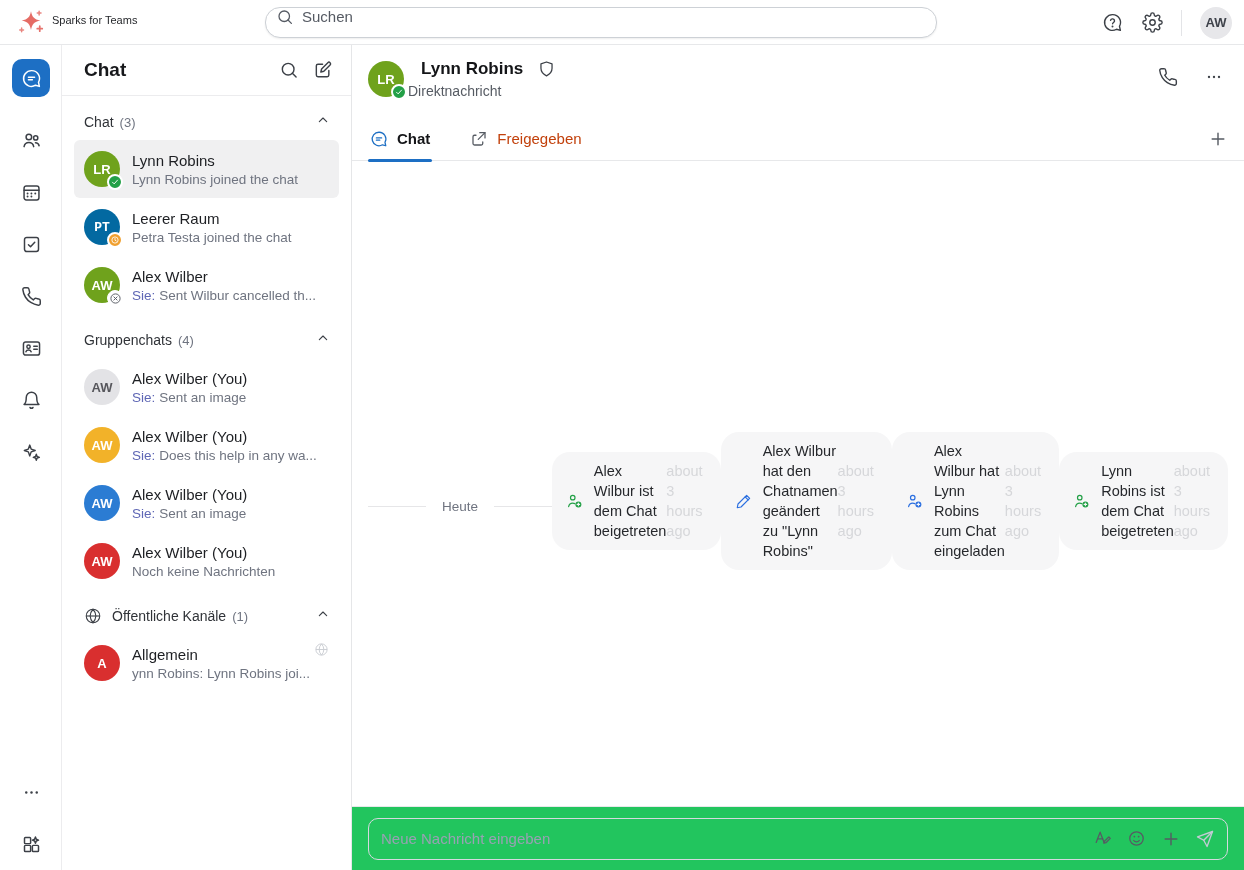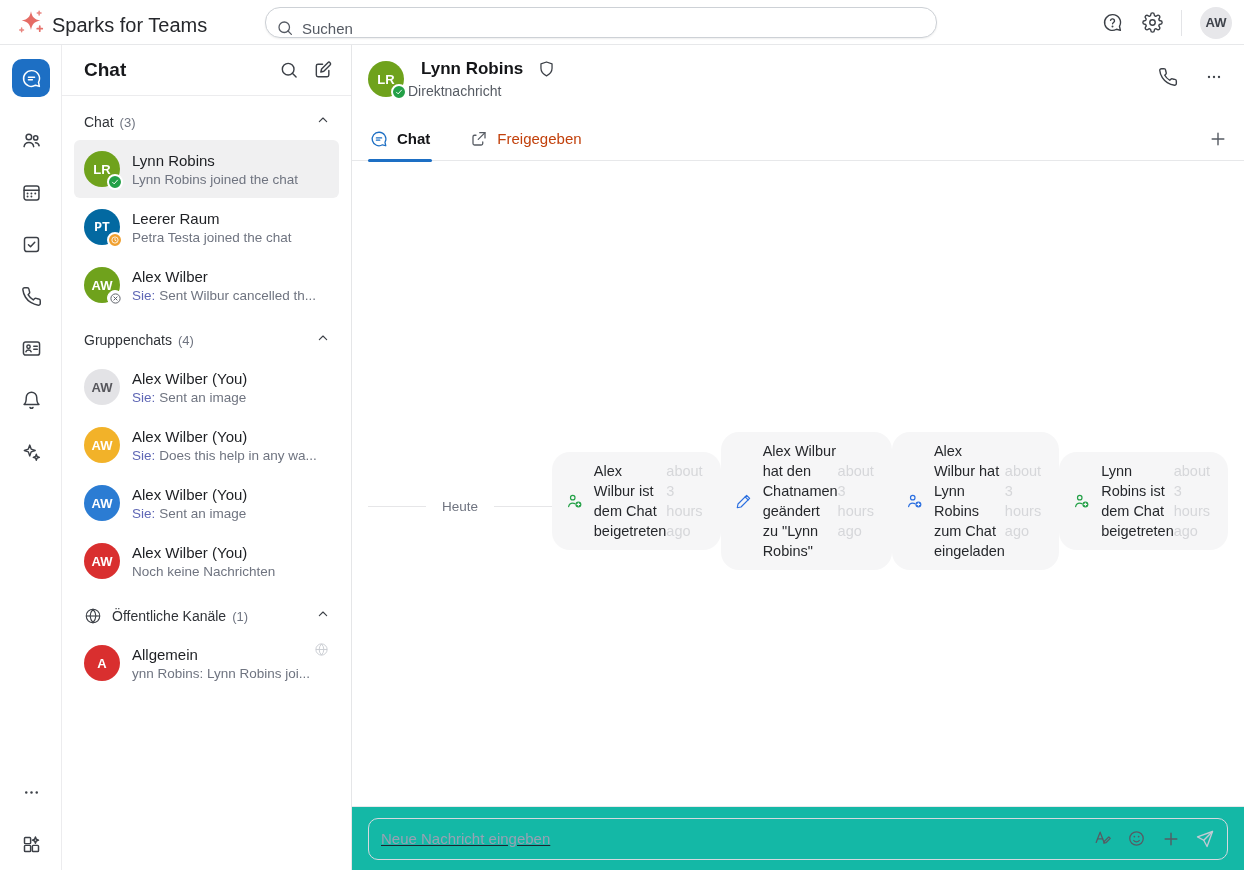--- a/index.html
+++ b/index.html
@@ -3,24 +3,24 @@
 <meta charset="utf-8">
 <style>
   * { margin:0; padding:0; box-sizing:border-box; }
   html,body { width:1244px; height:870px; overflow:hidden; background:#fff;
     font-family:"Liberation Sans", sans-serif; color:#1f2430; }
 
   
   .topbar { position:absolute; left:0; top:0; width:1244px; height:45px;
     background:#fff; border-bottom:1px solid #e7e8ea; z-index:5; }
   .logo { position:absolute; left:16px; top:8px; width:30px; height:30px; }
-  .app-title { position:absolute; left:52px; top:14px; font-size:20px; color:#26282c; }
+  .app-title { position:absolute; left:52px; top:14px; font-size:11px; color:#26282c; }
   .search-box { position:absolute; left:265px; top:7px; width:672px; height:31px;
     border:1px solid #cdd1d6; border-radius:15px; background:#fff;
-    box-shadow:0 1px 2px rgba(0,0,0,.07); display:flex; align-items:flex-end; padding:0 10px; }
+    box-shadow:0 1px 2px rgba(0,0,0,.07); display:flex; align-items:flex-start; padding:0 10px; }
   .search-box svg { flex:none; }
   .search-box input { border:none; outline:none; flex:1; margin-left:8px;
     font-size:15px; color:#26282c; font-family:inherit; background:transparent; }
   .search-box input::placeholder { color:#555a63; }
   .topbar-right { position:absolute; right:12px; top:0; height:45px;
     display:flex; align-items:center; gap:18px; }
   .tb-icon { width:22px; height:22px; color:#3c4047; cursor:pointer;
     display:flex; align-items:center; justify-content:center; }
   .tb-divider { width:1px; height:26px; background:#e3e4e7; }
   .avatar-sm { width:32px; height:32px; border-radius:50%; background:#e7e7ea;
@@ -97,21 +97,21 @@
   .date-label { padding:0 16px; font-size:13.5px; color:#6f7480; }
   .pill { max-width:470px; background:#f6f6f7; border-radius:18px; padding:9px 18px 9px 14px;
     display:flex; align-items:center; margin-top:34px; }
   .pill:first-of-type { margin-top:42px; }
   .pill .p-icon { flex:none; width:18px; height:18px; margin-right:10px; display:flex; }
   .p-icon.green { color:#23a047; } .p-icon.blue { color:#2b6fe0; }
   .pill .p-text { font-size:14.5px; color:#26282c; max-width:310px; line-height:20px; }
   .pill .p-time { font-size:14.5px; color:#d6d7da; line-height:20px; }
 
   .composer { position:absolute; left:0; right:0; bottom:0; height:64px;
-    border-top:1px solid #e7e8ea; background:#14b8a6; display:flex; align-items:center; padding:0 16px;text-decoration:underline; }
+    border-top:1px solid #e7e8ea; background:#22c55e; display:flex; align-items:center; padding:0 16px; }
   .composer-box { flex:1; height:42px; border:1px solid #d5d9df; border-radius:10px;
     display:flex; align-items:center; padding:0 12px; }
   .composer-box input { flex:1; border:none; outline:none; font-size:15px;
     font-family:inherit; color:#26282c; background:transparent; }
   .composer-box input::placeholder { color:#98a1b3; }
   .comp-icons { display:flex; align-items:center; gap:14px; margin-left:10px; }
   .comp-icon { width:20px; height:20px; color:#565b63; cursor:pointer; display:flex; }
   .comp-icon.send { color:#c3cad4; }
 </style>
 </head>

